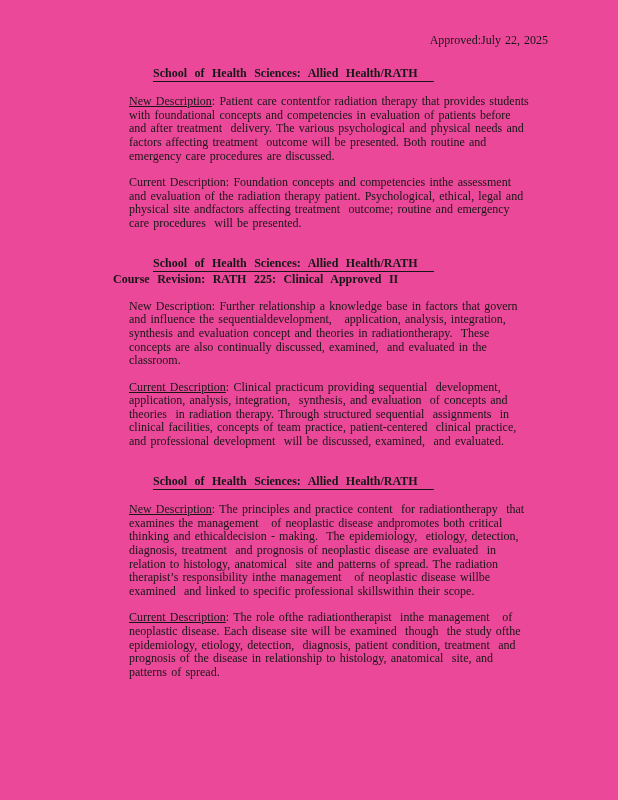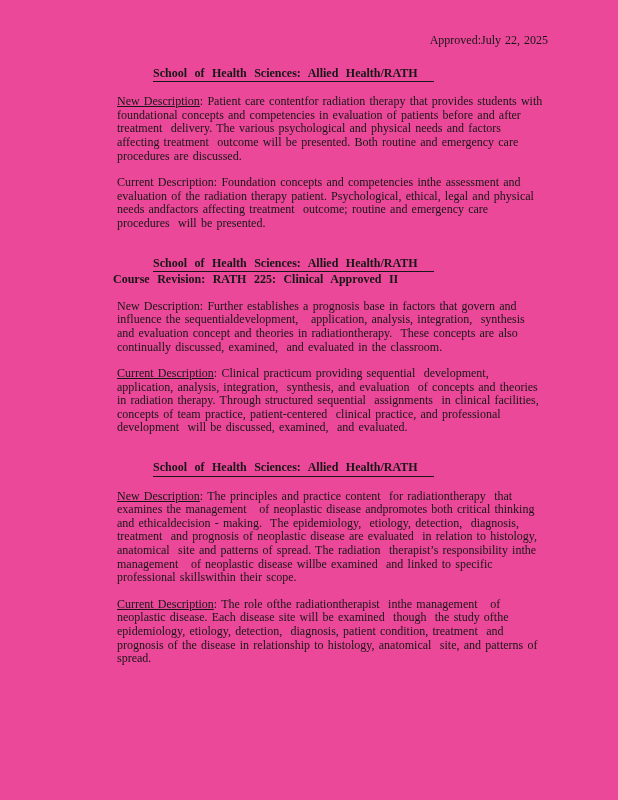--- a/index.html
+++ b/index.html
@@ -26,47 +26,47 @@
   .school-line { font-weight: bold; word-spacing: 4.5px; }
   .school-underline {
     display: inline-block;
     border-bottom: 1.3px solid #161616;
     padding-right: 16px;
     padding-bottom: 1px;
     margin-left: 40px;
   }
   .course-line { font-weight: bold; word-spacing: 4.5px; margin-top: 1px; }
   .para {
-    margin: 13px 4px;
+    margin: 13px 16px;
     white-space: pre-wrap;
     word-spacing: 1.2px;
   }
   .u { text-decoration: underline; }
 </style>
 </head>
 <body>
 
 <div class="page">
 
   <div class="approved">Approved:July 22, 2025</div>
 
   <section class="course-section">
     <div class="school-line">
       <span class="school-underline">School of Health Sciences: Allied Health/RATH</span>
     </div>
     <p class="para"><span class="u">New Description</span><span>: Patient care contentfor radiation therapy that provides students with foundational concepts and competencies in evaluation of patients before and after treatment  delivery. The various psychological and physical needs and factors affecting treatment  outcome will be presented. Both routine and emergency care procedures are discussed.</span></p>
-    <p class="para"><span>Current Description</span><span>: Foundation concepts and competencies inthe assessment and evaluation of the radiation therapy patient. Psychological, ethical, legal and physical needs andfactors affecting treatment  outcome; routine and emergency care procedures  will be presented.</span></p>
+    <p class="para"><span>Current Description</span><span>: Foundation concepts and competencies inthe assessment and evaluation of the radiation therapy patient. Psychological, ethical, legal and physical site andfactors affecting treatment  outcome; routine and emergency care procedures  will be presented.</span></p>
   </section>
 
   <section class="course-section">
     <div class="school-line">
       <span class="school-underline">School of Health Sciences: Allied Health/RATH</span>
     </div>
     <div class="course-line">Course Revision: RATH 225: Clinical Approved II</div>
-    <p class="para"><span>New Description</span><span>: Further establishes a prognosis base in factors that govern and influence the sequentialdevelopment,   application, analysis, integration,  synthesis and evaluation concept and theories in radiationtherapy.  These concepts are also continually discussed, examined,  and evaluated in the classroom.</span></p>
+    <p class="para"><span>New Description</span><span>: Further relationship a knowledge base in factors that govern and influence the sequentialdevelopment,   application, analysis, integration,  synthesis and evaluation concept and theories in radiationtherapy.  These concepts are also continually discussed, examined,  and evaluated in the classroom.</span></p>
     <p class="para"><span class="u">Current Description</span><span>: Clinical practicum providing sequential  development,  application, analysis, integration,  synthesis, and evaluation  of concepts and theories  in radiation therapy. Through structured sequential  assignments  in clinical facilities, concepts of team practice, patient-centered  clinical practice, and professional development  will be discussed, examined,  and evaluated.</span></p>
   </section>
 
   <section class="course-section">
     <div class="school-line">
       <span class="school-underline">School of Health Sciences: Allied Health/RATH</span>
     </div>
     <p class="para"><span class="u">New Description</span><span>: The principles and practice content  for radiationtherapy  that examines the management   of neoplastic disease andpromotes both critical thinking and ethicaldecision - making.  The epidemiology,  etiology, detection,  diagnosis, treatment  and prognosis of neoplastic disease are evaluated  in relation to histology, anatomical  site and patterns of spread. The radiation  therapist’s responsibility inthe management   of neoplastic disease willbe examined  and linked to specific professional skillswithin their scope.</span></p>
     <p class="para"><span class="u">Current Description</span><span>: The role ofthe radiationtherapist  inthe management   of neoplastic disease. Each disease site will be examined  though  the study ofthe epidemiology, etiology, detection,  diagnosis, patient condition, treatment  and prognosis of the disease in relationship to histology, anatomical  site, and patterns of spread.</span></p>
   </section>

